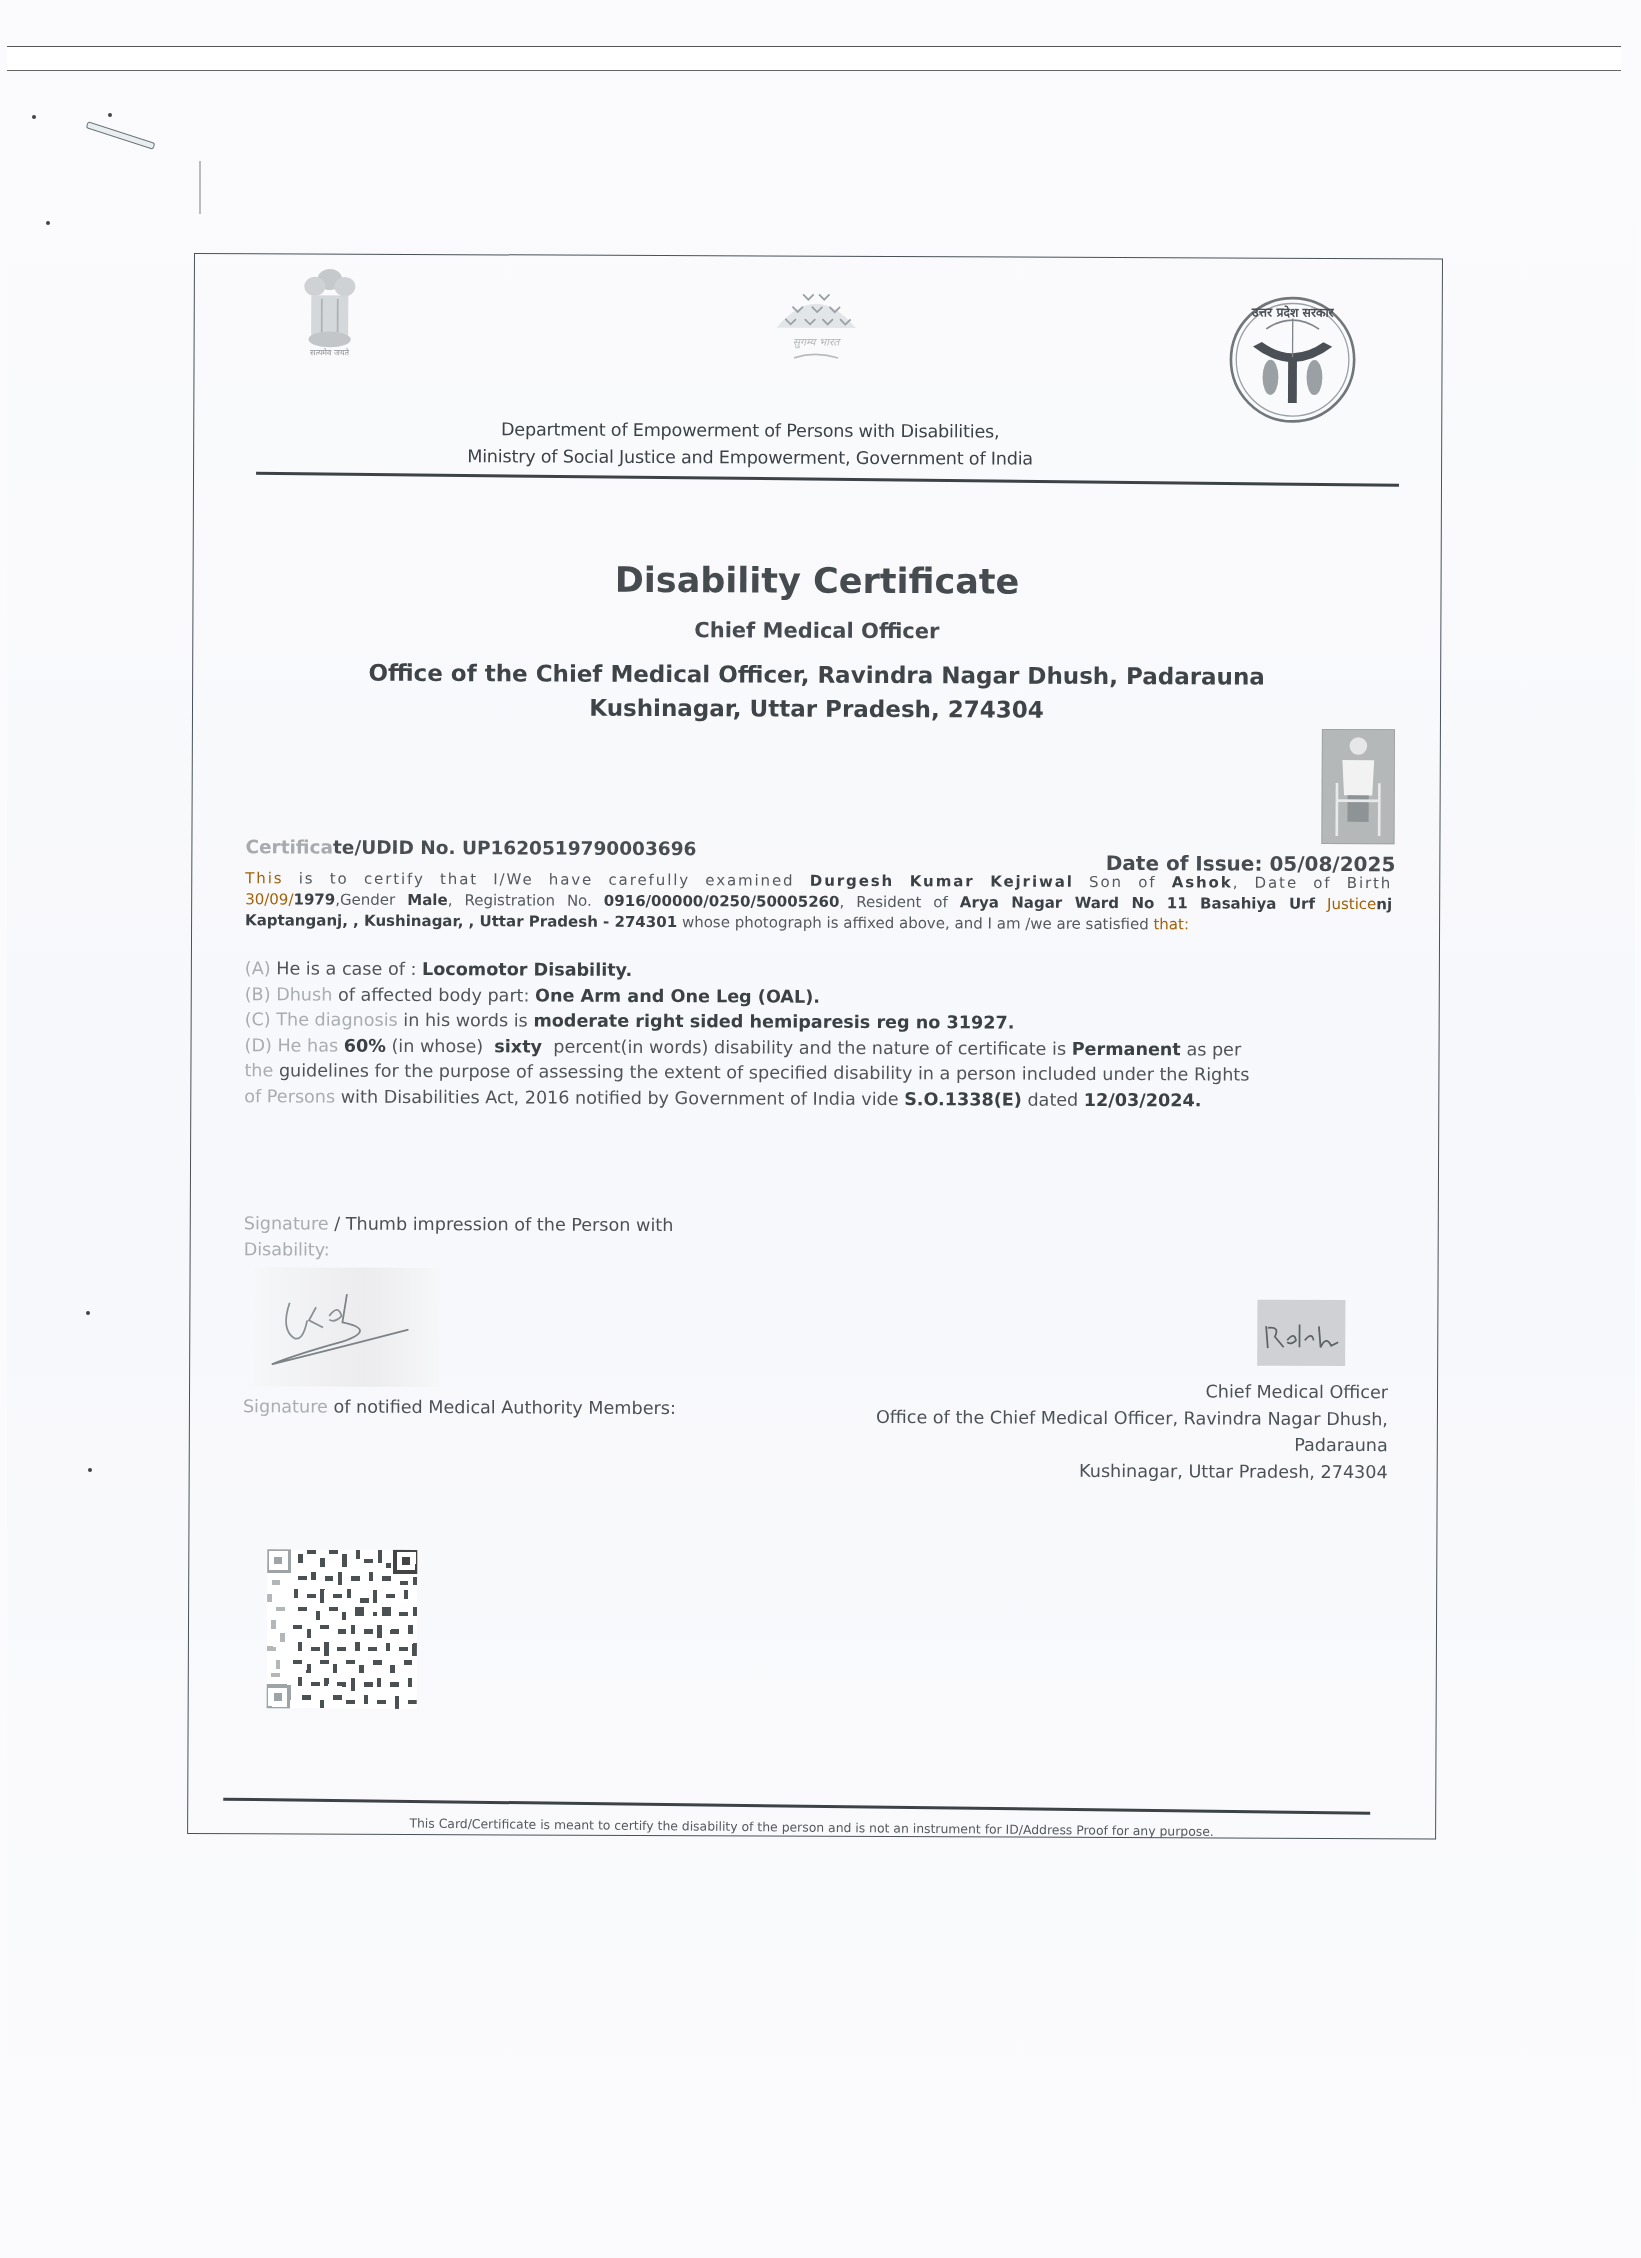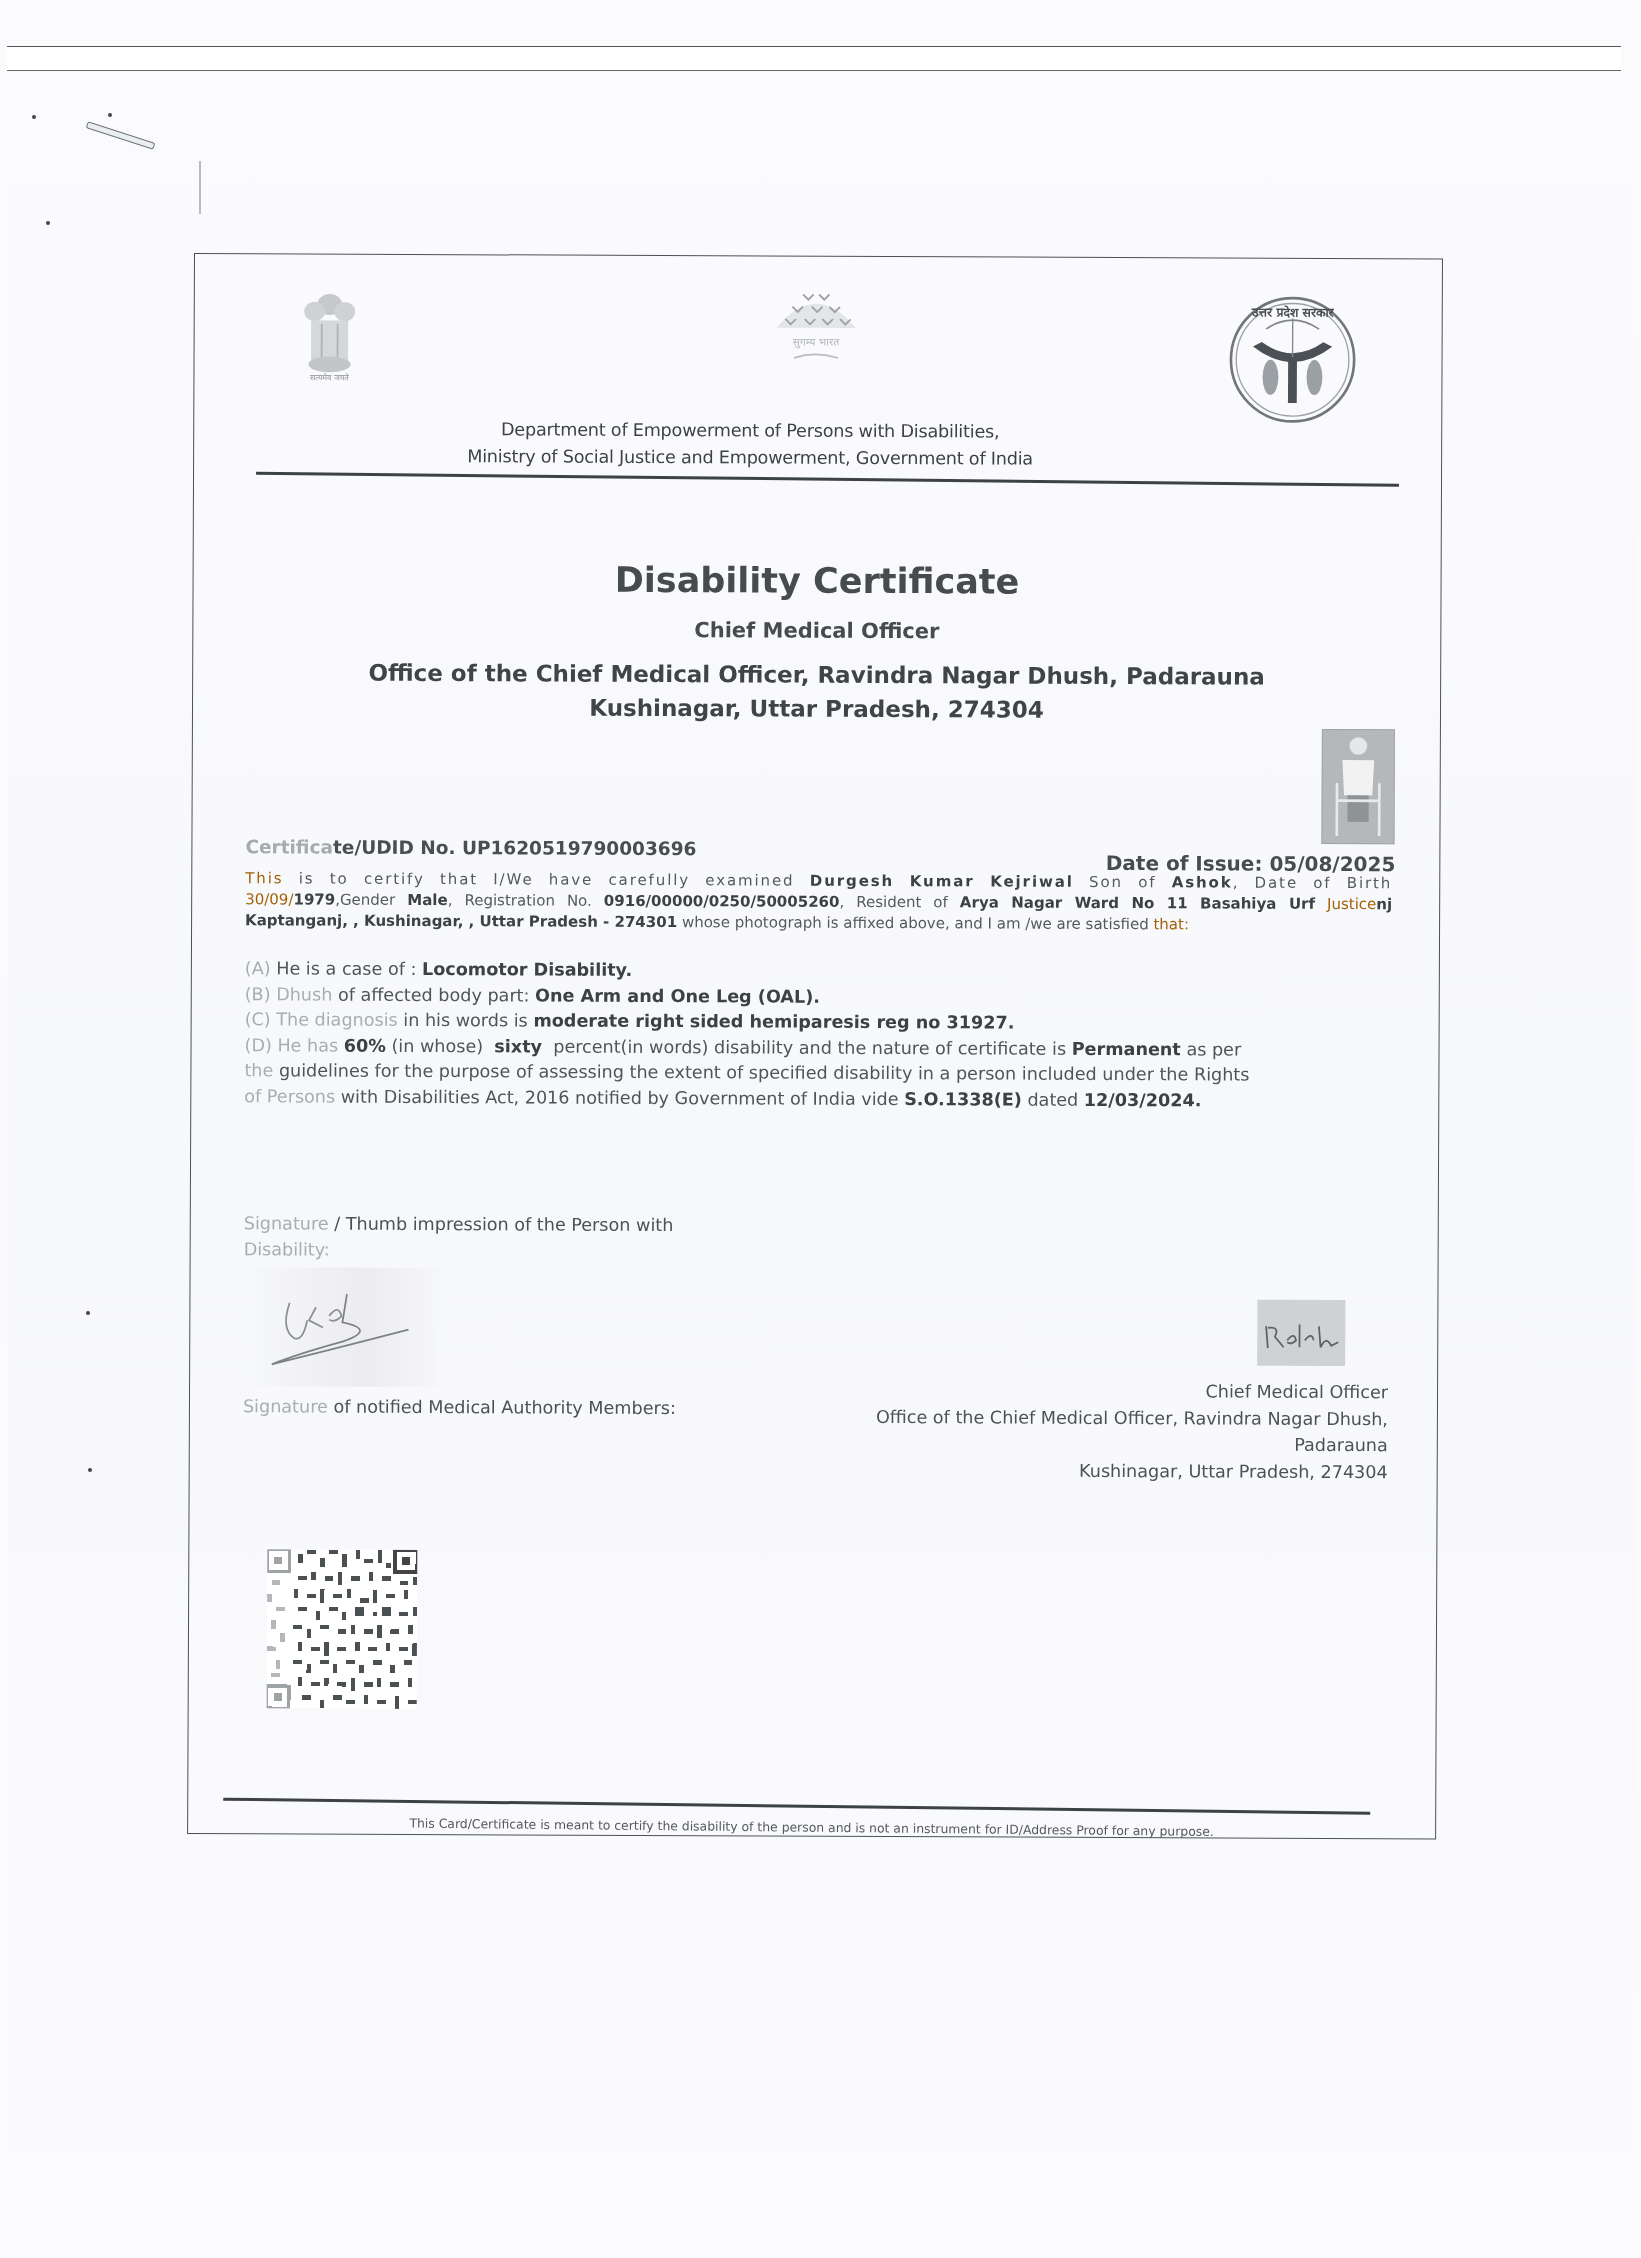--- a/index.html
+++ b/index.html
@@ -29,22 +29,22 @@
 
   .frame {
     position: absolute; left: 194px; top: 253px; width: 1247px; height: 1579px;
     border: 1.8px solid #4a5257;
     transform: rotate(0.25deg);
     transform-origin: top left;
   }
   .inner { position: absolute; inset: 0; }
 
   .emblem { position: absolute; display: flex; align-items: flex-end; justify-content: center; }
-  .emblem-india { left: 104px; top: 34px; width: 62px; height: 97px; }
-  .emblem-center { left: 573px; top: 26.5px; width: 97px; height: 84px; }
+  .emblem-india { left: 104px; top: 9px; width: 62px; height: 97px; }
+  .emblem-center { left: 573px; top: 26.5px; width: 97px; height: 84px; font-style: italic; }
   .emblem-up { left: 1032px; top: 35px; width: 132px; height: 132px; }
 
   .dept {
     position: absolute; left: 159px; top: 161px; width: 794px;
     text-align: center; font-size: 17.6px; line-height: 26.5px; color: #3d4246;
     letter-spacing: -0.2px;
   }
   .rule-top {
     position: absolute; left: 62px; top: 221px; width: 1143px; height: 2.6px;
     background: #3c4246; transform: rotate(0.35deg);

